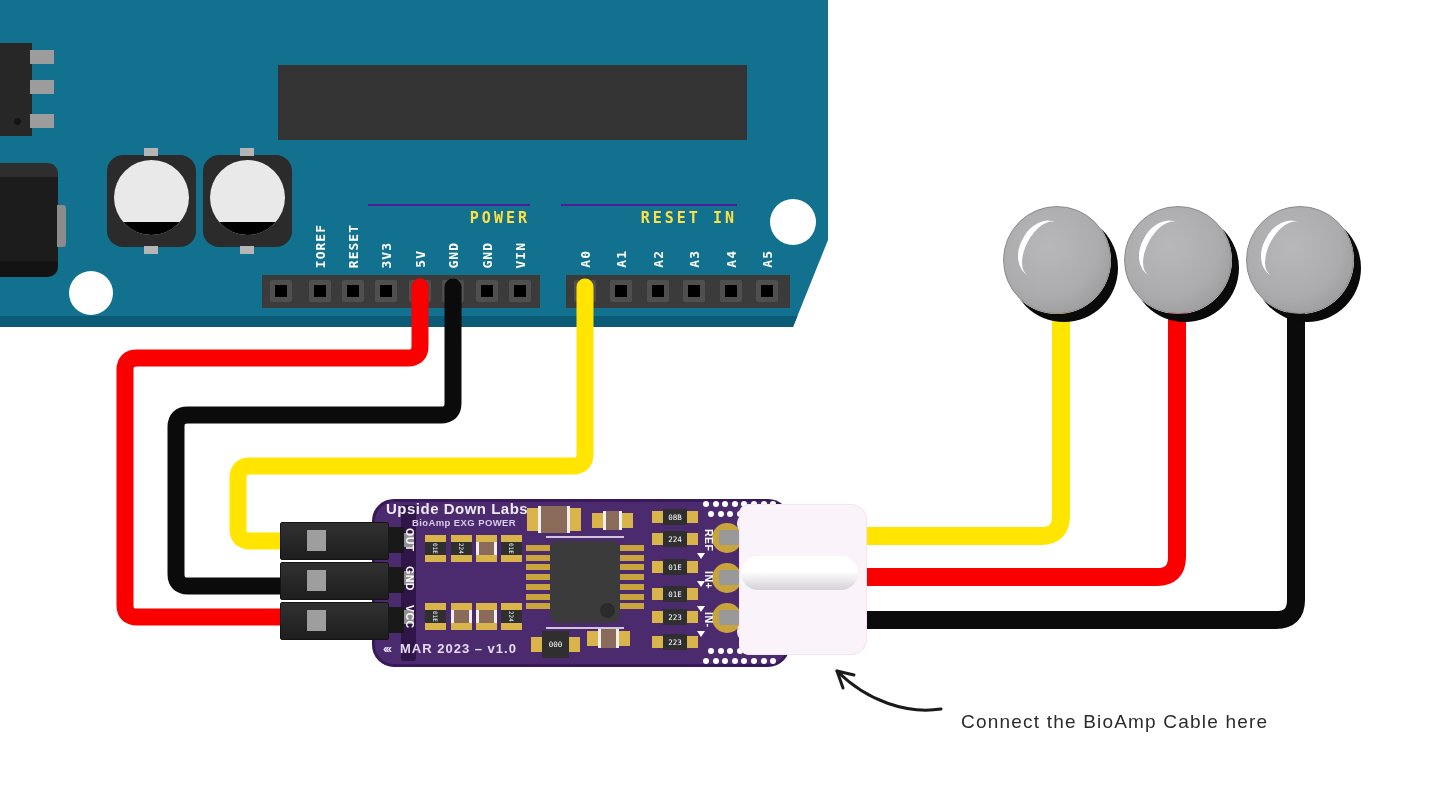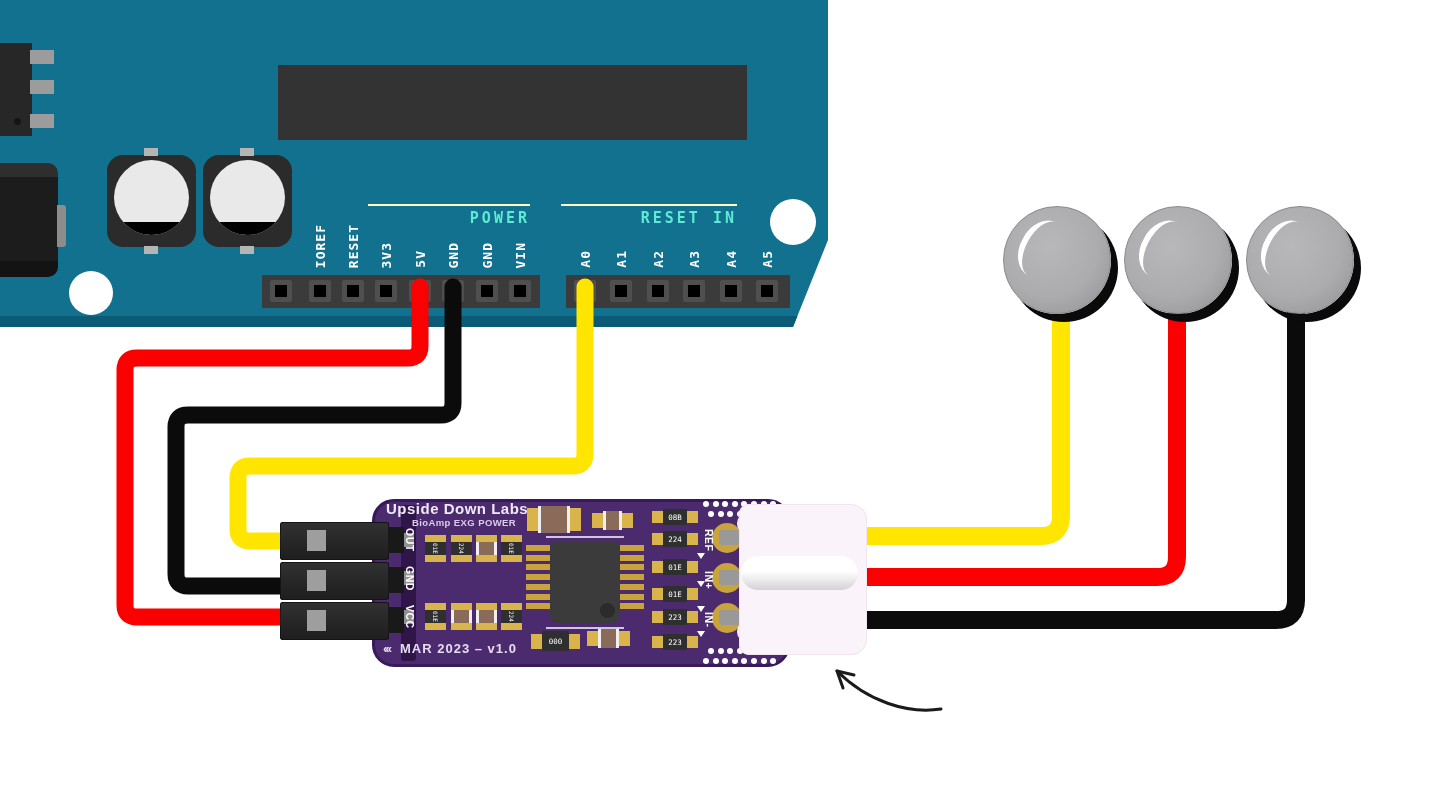--- a/index.html
+++ b/index.html
@@ -24,21 +24,21 @@
   .bigcap .tab{position:absolute;left:37px;width:14px;height:8px;background:#B5B5B5;}
   .hole{border-radius:50%;background:#fff;}
   #big-ic{left:278px;top:65px;width:469px;height:75px;background:#333;}
   .hdr-strip{top:275px;height:33px;background:#3B3B3B;}
   #power-strip{left:262px;width:278px;}
   #analog-strip{left:566px;width:224px;}
   .hdr-pin{position:absolute;top:280px;width:12px;height:12px;background:#000;border:5px solid #4F4F4F;border-radius:2px;}
   .pin-label{position:absolute;top:190px;height:78px;width:16px;display:flex;align-items:flex-end;justify-content:center;}
   .pin-label span{display:inline-block;writing-mode:vertical-rl;transform:rotate(180deg);
                   font-family:"DejaVu Sans Mono",monospace;font-size:13px;font-weight:600;color:#fff;letter-spacing:1px;}
-  .section-label{top:204px;border-top:2px solid #fef9c3;color:#5eead4;text-align:right;
+  .section-label{top:204px;border-top:2px solid #4c1d95;color:#fde047;text-align:right;
                  font-family:"DejaVu Sans Mono",monospace;font-size:15px;font-weight:600;
                  letter-spacing:3px;padding-top:3px;}
   #power-label{left:368px;width:162px;}
   #analog-label{left:561px;width:176px;}
 
   
   #wires{left:0;top:0;width:1440px;height:810px;pointer-events:none;}
 
   
   .housing{left:280px;width:107px;height:36px;background:linear-gradient(180deg,#313131,#1E1E1E);
@@ -298,21 +298,21 @@
       <div class="abs passive-h" style="left: 527px; top: 506px; width: 54px; height: 27px;">
         <div class="pad" style="height: 23px;"></div>
         <div class="body cap-body"></div>
         <div class="pad" style="height: 23px;"></div>
       </div>
       <div class="abs passive-h" style="left: 592px; top: 511px; width: 41px; height: 19px;">
         <div class="pad" style="height: 15px;"></div>
         <div class="body cap-body"></div>
         <div class="pad" style="height: 15px;"></div>
       </div>
-      <div class="abs passive-h" style="left: 531px; top: 631px; width: 49px; height: 20px;">
+      <div class="abs passive-h" style="left: 531px; top: 631px; width: 49px; height: 27px;">
         <div class="pad" style="height: 15px;"></div>
         <div class="body res-body">
           <span>000</span>
         </div>
         <div class="pad" style="height: 15px;"></div>
       </div>
       <div class="abs passive-h" style="left: 587px; top: 629px; width: 43px; height: 19px;">
         <div class="pad" style="height: 15px;"></div>
         <div class="body cap-body"></div>
         <div class="pad" style="height: 15px;"></div>
@@ -428,20 +428,21 @@
   <div class="abs conn-pin" style="top:610px"></div>
   <div class="abs conn-boot" style="top:513px"></div>
   <div class="abs conn-boot" style="top:621px"></div>
   <div id="conn-body" class="abs"></div>
   <div id="conn-latch" class="abs"></div>
 
   <svg id="arrow-svg" class="abs" viewBox="0 0 1440 810">
     <path d="M941 709 C908 714 868 702 837 671" fill="none" stroke="#1A1A1A" stroke-width="3" stroke-linecap="round"></path>
     <path d="M837 671 L843 688 M837 671 L854 675" fill="none" stroke="#1A1A1A" stroke-width="3" stroke-linecap="round"></path>
   </svg>
+  <div id="caption" class="abs">Connect the BioAmp Cable here</div>
 <div class="abs electrode" style="left: 1003px;">
       <div class="shine"></div>
     </div>
     <div class="abs electrode" style="left: 1124px;">
       <div class="shine"></div>
     </div>
     <div class="abs electrode" style="left: 1246px;">
       <div class="shine"></div>
     </div>
   </div>

